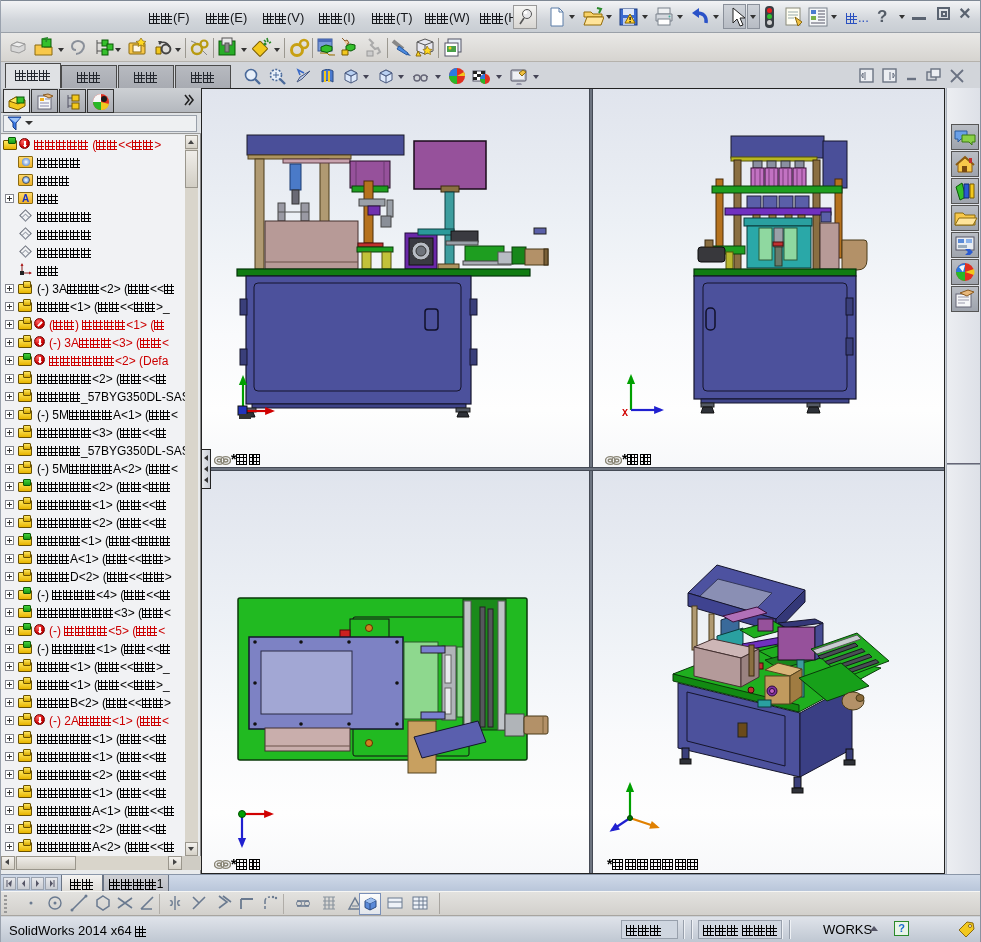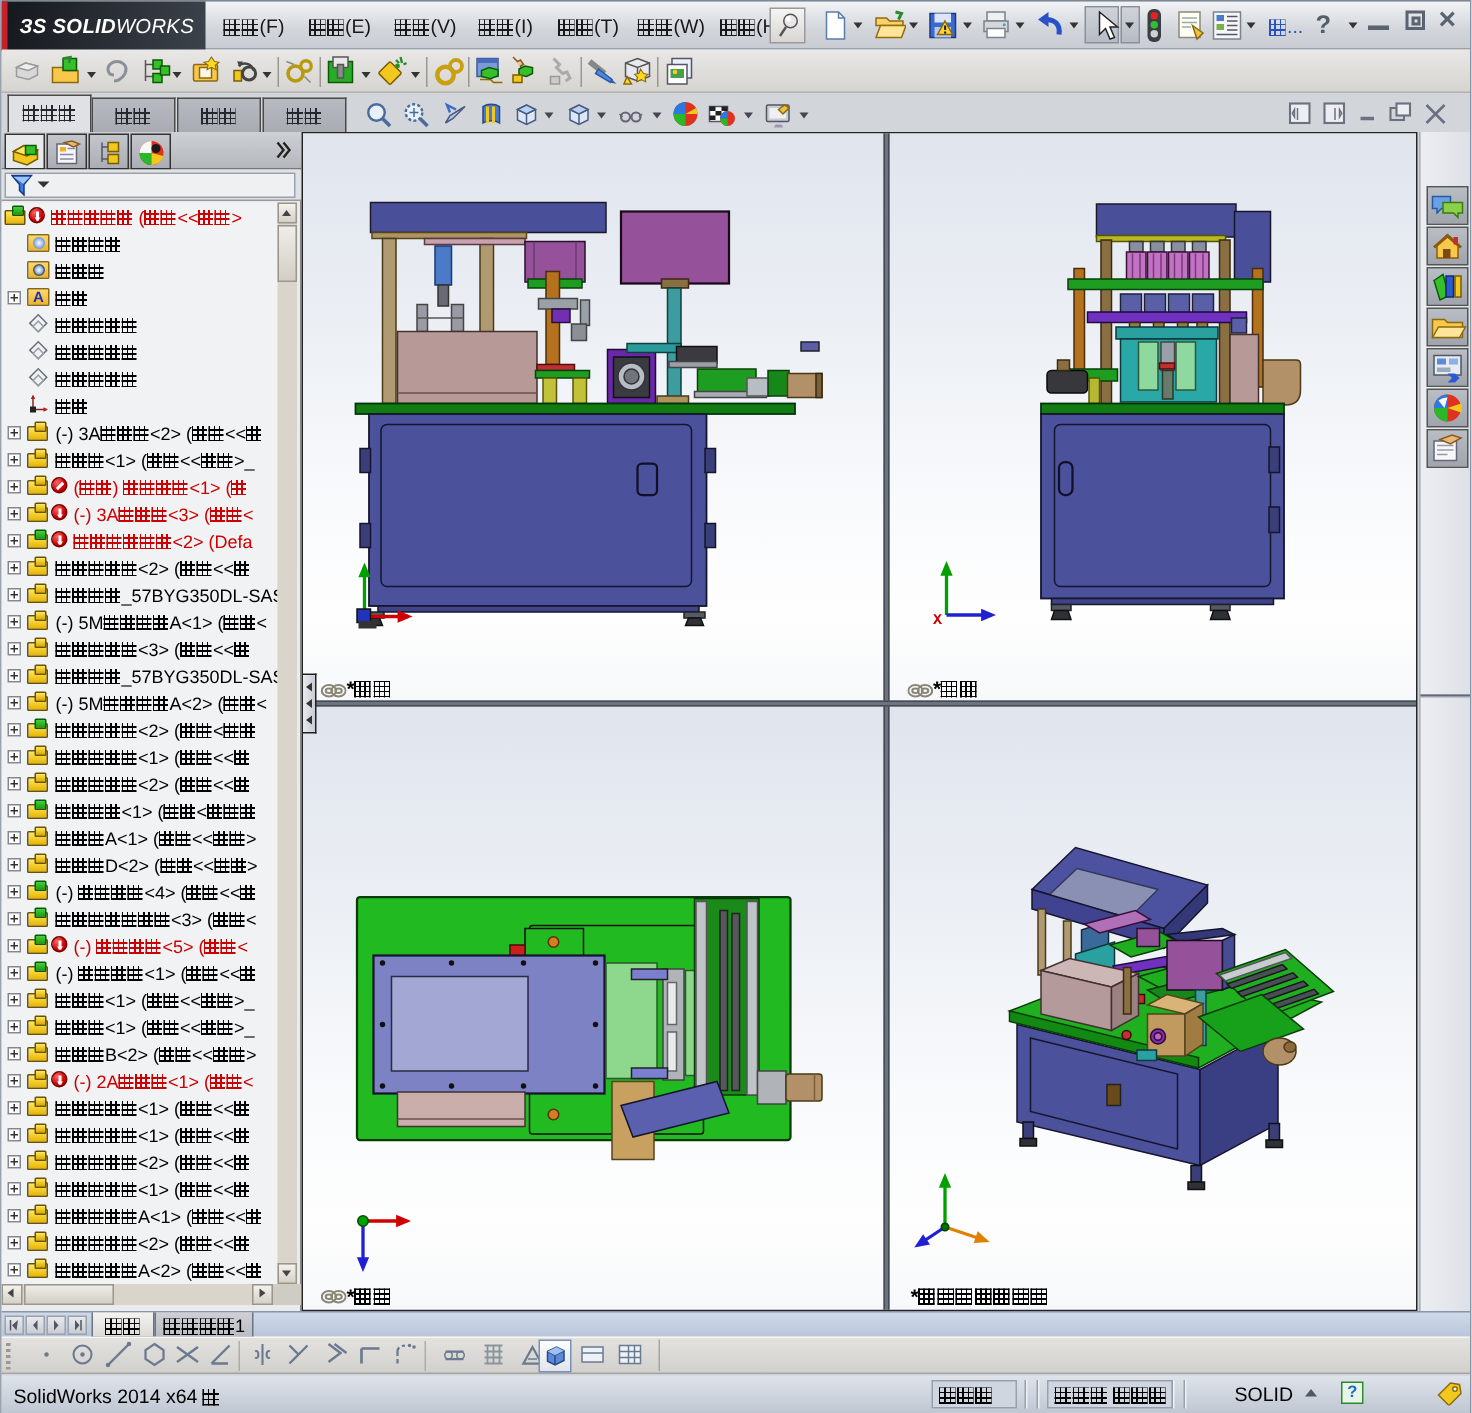--- a/index.html
+++ b/index.html
@@ -84,24 +84,20 @@
 .mtab.on{background:linear-gradient(#f4f3f1,#dddbd6)}
 .navb{position:absolute;top:2px;width:13px;height:13px;background:linear-gradient(#e8e9ec,#c9ccd2);border:1px solid #9aa2ae}
 #sketchbar{position:absolute;left:0;top:891px;width:981px;height:25px;background:linear-gradient(#e3e2df,#d2d0cc);border-top:1px solid #f6f6f4;border-bottom:1px solid #a8a5a0}
 #statusbar{position:absolute;left:0;top:917px;width:981px;height:25px;background:linear-gradient(#dfe3ea,#bfc7d2);color:#000}
 .stsep{position:absolute;top:3px;width:2px;height:19px;border-left:1px solid #98a0ac;border-right:1px solid #eef1f5}
 </style></head>
 <body>
 <div id="app">
 
 <div id="titlebar">
- <div id="logo">
-        <div class="red"></div>
-        <span class="lt">ЗS SOLID<span style="font-weight:normal">WORKS</span></span>
-      </div>
  <span class="menu" style="left:148px"><i class="cm"></i><i class="cm"></i>(F)</span>
       <span class="menu" style="left:205px"><i class="cm"></i><i class="cm"></i>(E)</span>
       <span class="menu" style="left:262px"><i class="cm"></i><i class="cm"></i>(V)</span>
       <span class="menu" style="left:318px"><i class="cm"></i><i class="cm"></i>(I)</span>
       <span class="menu" style="left:371px"><i class="cm"></i><i class="cm"></i>(T)</span>
       <span class="menu" style="left:424px"><i class="cm"></i><i class="cm"></i>(W)</span>
       <span class="menu" style="left:479px"><i class="cm"></i><i class="cm"></i>(H)</span>
  <span class="abs" style="left:512px;top:4px;width:24px;height:24px;background:linear-gradient(#f5f5f3,#d8d6d2);border:1px solid #9a9a9a"></span>
  <svg class="abs" style="left:516px;top:7px" width="17" height="18" viewBox="0 0 17 18">
         <circle cx="10" cy="6" r="4.5" fill="#e8e8ea" stroke="#555"></circle>
@@ -1112,20 +1108,20 @@
     </div>
 
 <div id="statusbar">
  <span class="abs" style="left:8px;top:6px;font-size:13px">SolidWorks 2014 x64 <i class="cm"></i></span>
  <span class="abs" style="left:620px;top:3px;width:57px;height:19px;border:1px solid #98a0ac;background:#cfd6e0;padding:2px 0 0 4px;font-size:12px"><i class="cm"></i><i class="cm"></i><i class="cm"></i></span>
  <span class="stsep" style="left:682px"></span>
       <span class="stsep" style="left:690px"></span>
  <span class="abs" style="left:697px;top:3px;width:84px;height:19px;white-space:nowrap;overflow:hidden;border:1px solid #98a0ac;background:#cfd6e0;padding:2px 0 0 4px;font-size:12px"><i class="cm"></i><i class="cm"></i><i class="cm"></i> <i class="cm"></i><i class="cm"></i><i class="cm"></i></span>
  <span class="stsep" style="left:780px"></span>
       <span class="stsep" style="left:788px"></span>
- <span class="abs" style="left:822px;top:5px;font-size:13px">SOLID</span>
+ <span class="abs" style="left:822px;top:5px;font-size:13px">WORKS</span>
  <span class="abs" style="left:869px;top:9px;width:0;height:0;border-left:4px solid transparent;border-right:4px solid transparent;border-bottom:5px solid #556"></span>
  <span class="abs" style="left:893px;top:4px;width:15px;height:15px;background:#e8f4e8;border:1px solid #2a8a2a;color:#1a6ad0;font-weight:bold;font-size:11px;text-align:center">?</span>
  <svg class="abs" style="left:956px;top:4px" width="18" height="16" viewBox="0 0 18 16">
         <path d="M2 9 10 1l6 1 1 6-8 8z" fill="#f2c81e" stroke="#8a6a10"></path>
         <circle cx="13" cy="5" r="1.5" fill="#fff" stroke="#8a6a10"></circle>
       </svg>
 </div>
 </div>
 </body></html>

